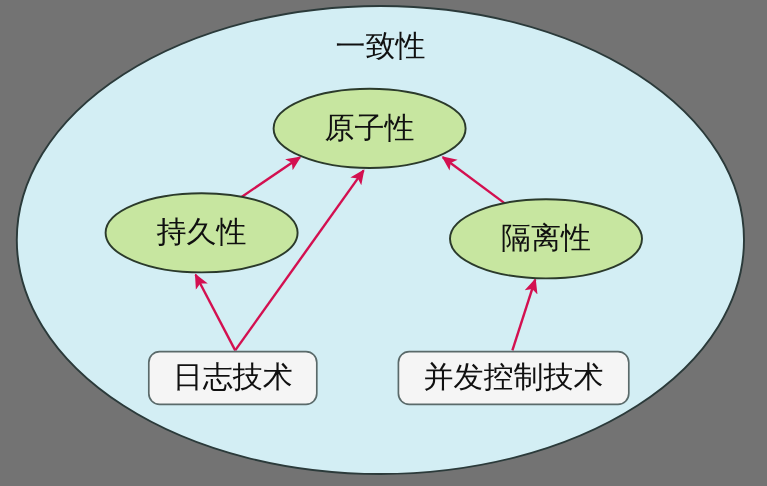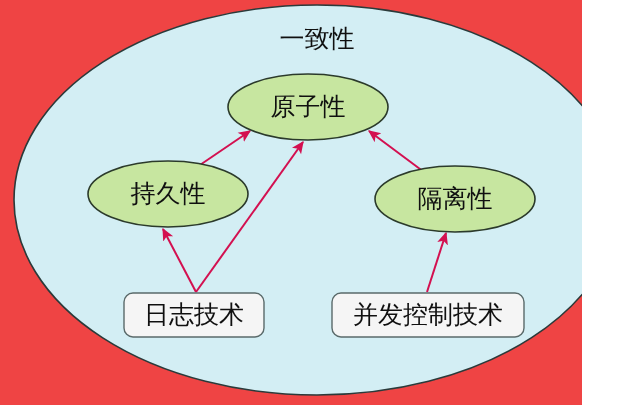--- a/index.html
+++ b/index.html
@@ -5,23 +5,23 @@
   html, body {
     margin: 0;
     padding: 0;
     background: #ffffff;
   }
   body {
     font-family: "DejaVu Sans", "Liberation Sans", sans-serif;
   }
   #canvas-root {
     position: relative;
-    width: 582px;
+    width: 639px;
     height: 405px;
-    background: #ef4444;
+    background: #737373;
     overflow: hidden;
   }
   #diagram-svg {
     position: absolute;
     left: 0;
     top: 0;
     width: 639px;
     height: 405px;
     display: block;
   }

